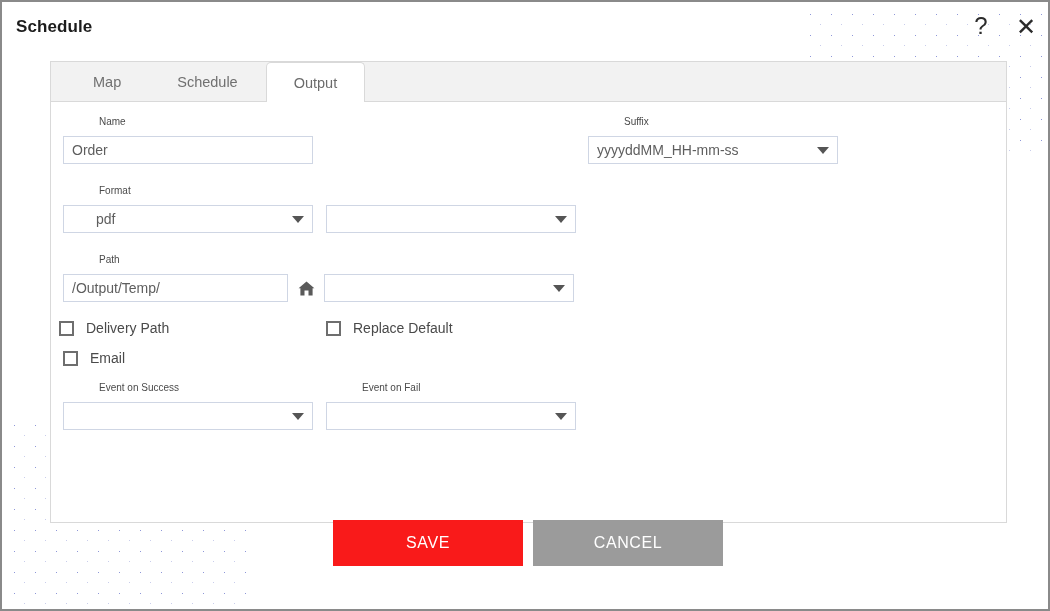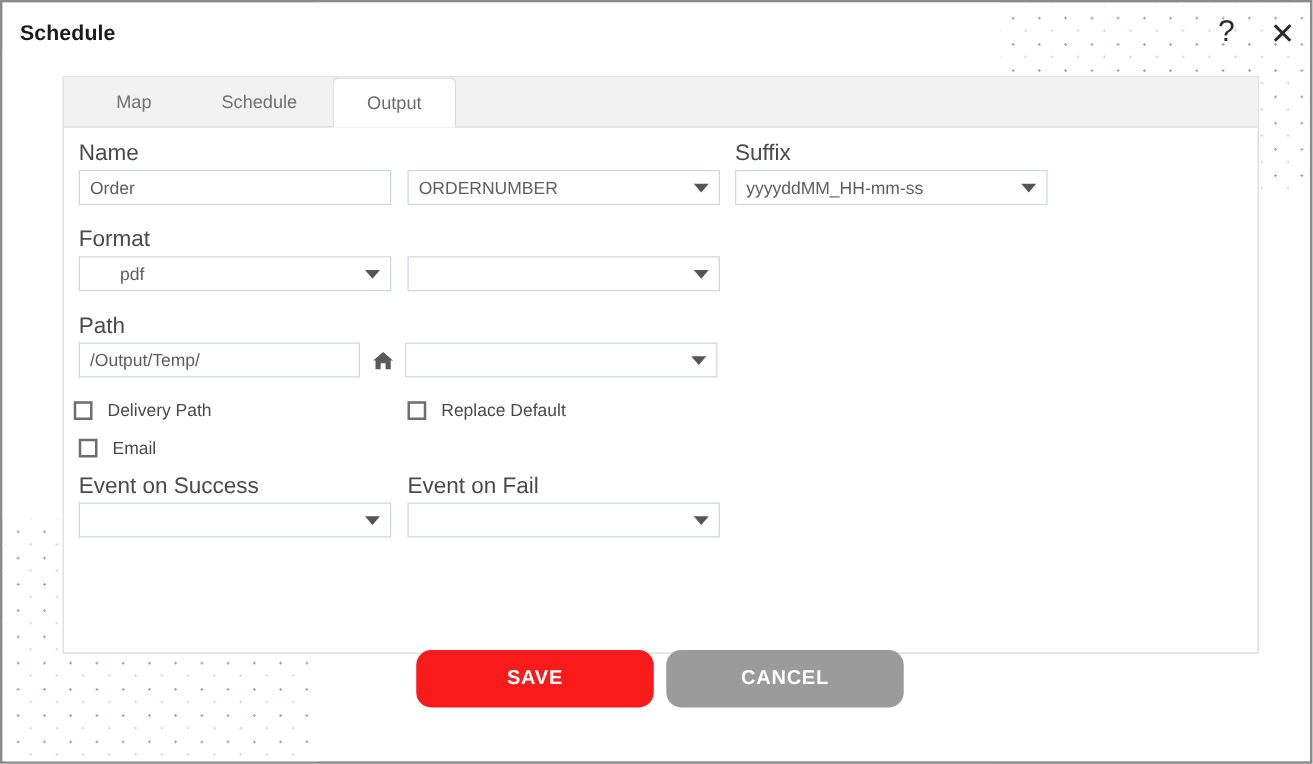--- a/index.html
+++ b/index.html
@@ -144,25 +144,26 @@
     height: 40px;
   }
 
   
   #form {
     position: relative;
     padding: 14px 0 0 0;
   }
   .row { position: absolute; }
   .fl {
-    font-size: 18px;
+    font-size: 10px;
     color: #4a4a4a;
     margin-bottom: 6px;
     display: block;
     line-height: 16px;
+    margin-left: 36px;
   }
   .field-wrap { display: flex; align-items: center; }
 
   .txt {
     box-sizing: border-box;
     height: 28px;
     border: 1px solid #cfd6e4;
     background: #ffffff;
     font-family: "Liberation Sans", sans-serif;
     font-size: 14px;
@@ -221,25 +222,25 @@
     margin-left: 12px;
     cursor: pointer;
   }
 
   
   .btn {
     position: absolute;
     box-sizing: border-box;
     width: 190px; height: 46px;
     border: none;
-    border-radius: 12px;
+    border-radius: 0;
     color: #ffffff;
     font-family: "Liberation Sans", sans-serif;
     font-size: 16px;
-    font-weight: bold;
+    font-weight: normal;
     letter-spacing: 0.6px;
     cursor: pointer;
   }
   #save-btn { left: 329px; top: 516px; background: #f91a1a; }
   #cancel-btn { left: 529px; top: 516px; background: #9b9b9b; }
 </style>
 </head>
 <body>
 
 <div id="window">
@@ -265,24 +266,20 @@
         <div class="tab">Schedule</div>
         <div class="tab active">Output</div>
       </div>
 
       <div id="form">
 
         <div class="row" style="left:12px; top:12px;">
           <span class="fl">Name</span>
           <div class="field-wrap">
             <input class="txt" style="width: 250px;" type="text" value="Order">
-            <div class="sel" style="width:250px; margin-left:13px;">
-              <span>ORDERNUMBER</span>
-              <span class="caret"></span>
-            </div>
           </div>
         </div>
 
         <div class="row" style="left:537px; top:12px;">
           <span class="fl">Suffix</span>
           <div class="sel" style="width:250px;">
             <span>yyyyddMM_HH-mm-ss</span>
             <span class="caret"></span>
           </div>
         </div>

